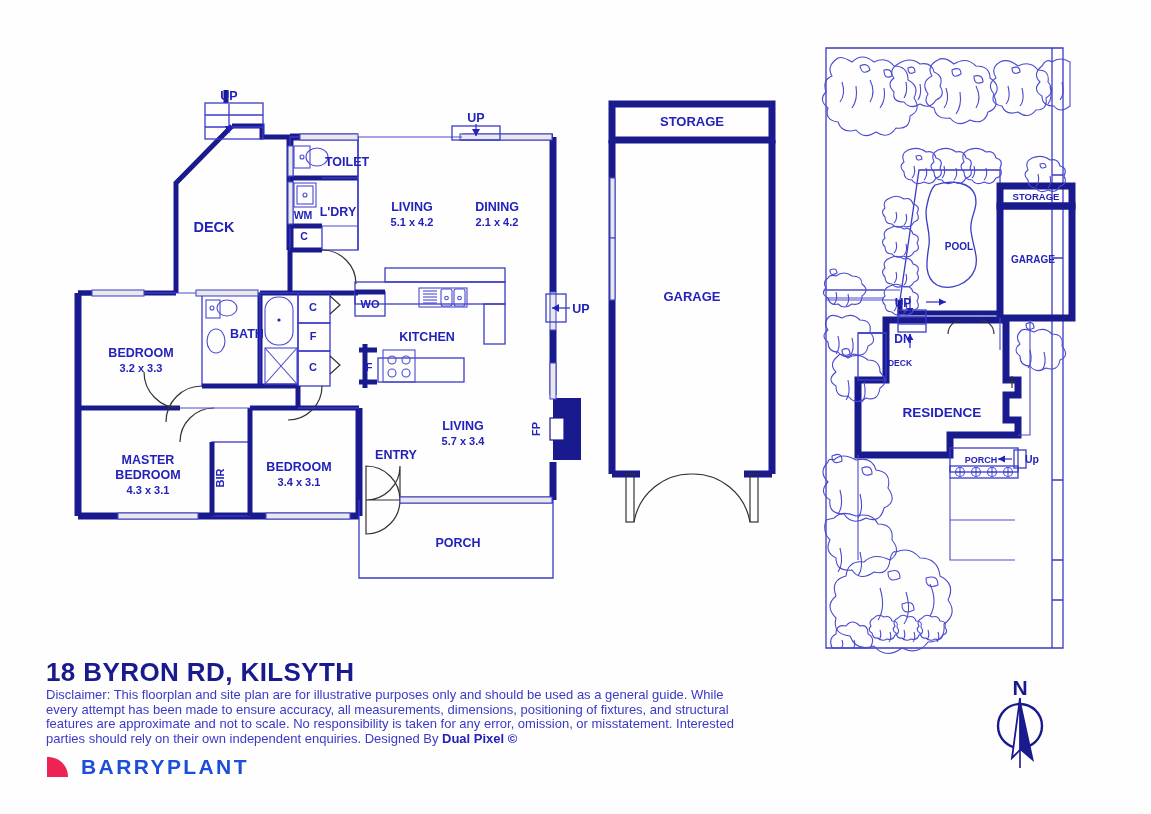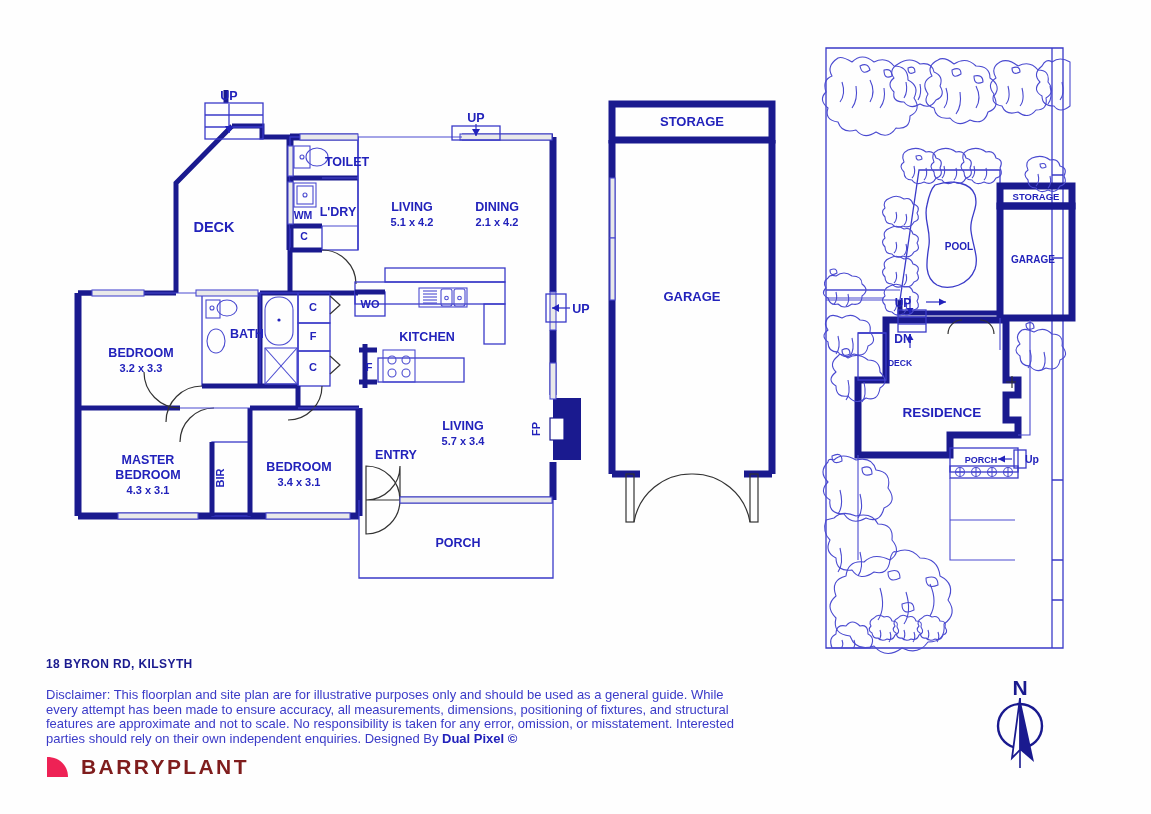--- a/index.html
+++ b/index.html
@@ -8,34 +8,34 @@
     width:1151px;height:814px;position:relative;overflow:hidden;
     font-family:"Liberation Sans","DejaVu Sans",sans-serif;
     background:#fefefe;
   }
   #stage{position:absolute;left:0;top:0;width:1151px;height:814px;}
   svg.plan{position:absolute;left:0;top:0;width:1151px;height:814px;}
 
   
   .addr{
     position:absolute;left:46px;top:657px;
-    font-size:12px;font-weight:bold;letter-spacing:.4px;
+    font-size:26px;font-weight:bold;letter-spacing:.4px;
     color:#1a1a8f;font-family:"Liberation Sans",sans-serif;
   }
   .disclaimer{
     position:absolute;left:46px;top:688px;width:690px;
     font-size:13px;line-height:14.6px;color:#3a3ac8;
     font-family:"Liberation Sans",sans-serif;
   }
   .disclaimer b{font-weight:bold;color:#2222bb;}
 
   .logo{position:absolute;left:46px;top:755px;display:flex;align-items:center;gap:9px;}
   .logo .mark{width:26px;height:24px;}
   .logo .word{
-    font-size:21px;font-weight:bold;letter-spacing:2.4px;color:#7f1d1d;
+    font-size:21px;font-weight:bold;letter-spacing:2.4px;color:#1d4ed8;
     font-family:"Liberation Sans",sans-serif;
   }
 
   .north{position:absolute;left:985px;top:676px;width:70px;height:96px;}
 </style>
 </head>
 <body>
 
 <div id="stage">
 

